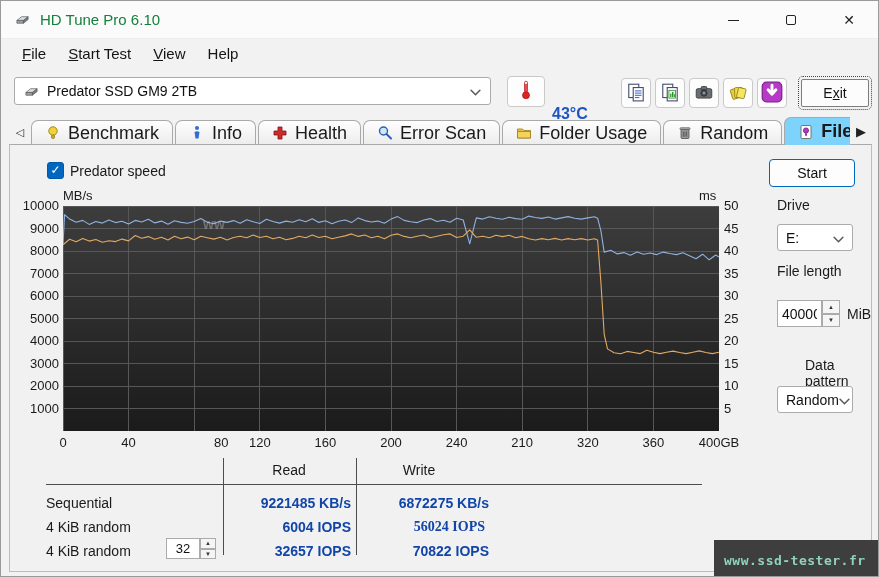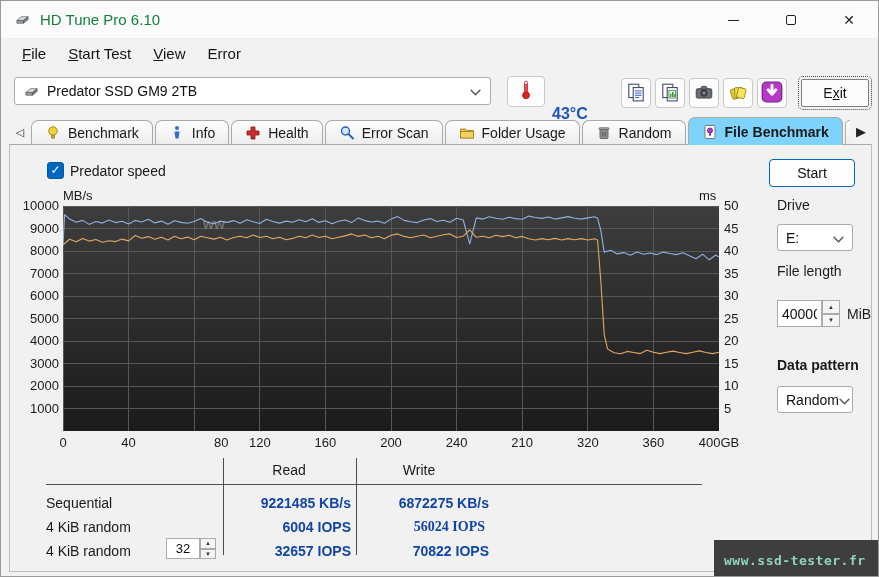--- a/index.html
+++ b/index.html
@@ -27,21 +27,21 @@
   .tool-btn{background:#fdfdfd;border:1px solid #c9c9c9;border-radius:4px;display:flex;align-items:center;justify-content:center;padding:0;cursor:default;}
   .therm-btn{position:absolute;left:506px;top:75px;width:38px;height:31px;}
   .temp{position:absolute;left:551px;top:82px;font-size:16px;font-weight:bold;color:#1e55c4;margin-top:22px;}
   #icon-buttons{position:absolute;left:620px;top:77px;display:flex;gap:4px;}
   #icon-buttons .tool-btn{width:30px;height:30px;}
   .exit-btn{position:absolute;left:800px;top:78px;width:68px;height:28px;background:#fcfcfc;border:1px solid #7d7d7d;border-radius:2px;outline:1px dotted #444;outline-offset:2px;font-size:14px;color:#111;font-family:"Liberation Sans",sans-serif;}
 
   
   .tabbar{position:absolute;left:8px;top:115px;width:863px;height:29px;display:flex;align-items:flex-end;}
   .tab-nav{font-size:11px;color:#222;width:22px;text-align:center;padding-bottom:6px;}
-  .tab{display:flex;align-items:center;gap:7px;height:25px;padding:0 13px;background:linear-gradient(#fefefe,#ececec);border:1px solid #a9a9a9;border-bottom:none;border-radius:7px 7px 0 0;font-size:14px;color:#1a1a1a;margin-right:2px;white-space:nowrap;}
+  .tab{display:flex;align-items:center;gap:7px;height:25px;padding:0 13px;background:linear-gradient(#fefefe,#ececec);border:1px solid #a9a9a9;border-bottom:none;border-radius:7px 7px 0 0;font-size:18px;color:#1a1a1a;margin-right:2px;white-space:nowrap;}
   .tab.active{height:29px;background:#7dd3fc;font-weight:bold;position:relative;z-index:3;margin-bottom:-1px;border-bottom:1px solid #f1f1f1;justify-content:space-between;}
   .tab.partial{width:40px;overflow:hidden;padding:0 4px;}
   .tab-icon{display:inline-flex;width:16px;height:16px;}
 
   
   .panel{position:absolute;left:8px;top:143px;width:863px;height:428px;background:#f1f1f1;border:1px solid #bdbdbd;border-top:1px solid #a9a9a9;z-index:1;}
 
   .abs{position:absolute;z-index:2;}
   .label14{font-size:14px;color:#1a1a1a;}
 
@@ -105,21 +105,21 @@
       <button class="winbtn">
           <span class="close-glyph">✕</span>
         </button>
     </div>
   </div>
 
   <div class="menubar" id="menubar">
       <span class="menu-item"><u>F</u>ile</span>
       <span class="menu-item"><u>S</u>tart Test</span>
       <span class="menu-item"><u>V</u>iew</span>
-      <span class="menu-item">Error</span>
+      <span class="menu-item">Help</span>
     </div>
 
   <div class="drive-select">
     <span class="app-icon" style="margin:0">
         <svg viewBox="0 0 16 16" width="15" height="15">
           <path d="M2 9 L7 5 h7 l-5 4 z" fill="#d8dde2" stroke="#555" stroke-width="0.7"></path>
           <path d="M2 9 h7 v3 H2 z" fill="#9aa1a9" stroke="#555" stroke-width="0.7"></path>
           <path d="M9 9 l5-4 v3 l-5 4 z" fill="#767d85" stroke="#555" stroke-width="0.7"></path>
         </svg>
       </span>
@@ -282,21 +282,21 @@
           <path d="M1 1 L5 5 L9 1" fill="none" stroke="#5a5a5a" stroke-width="1.4" stroke-linecap="round"></path>
         </svg></span>
   </div>
   <span class="abs label14" style="left:776px;top:262px;">File length</span>
   <input class="abs fl-input" value="40000" style="">
   <div class="abs spin-col fl-spin">
     <button>▲</button>
     <button>▼</button>
   </div>
   <span class="abs label14" style="left:846px;top:305px;">MiB</span>
-  <span class="abs label14" style="left:776px;top:356px;font-weight:bold;">Data pattern</span>
+  <span class="abs label14" style="left:804px;top:356px;">Data pattern</span>
   <div class="abs select dp-select">
     <span class="val">Random</span>
     <span><svg viewBox="0 0 10 6" width="11" height="7">
           <path d="M1 1 L5 5 L9 1" fill="none" stroke="#5a5a5a" stroke-width="1.4" stroke-linecap="round"></path>
         </svg></span>
   </div>
 
   <span class="abs axis-corner" style="left:62px;top:187px;">MB/s</span>
   <span class="abs axis-corner" style="left:698px;top:187px;">ms</span>
   <div class="abs" id="ylabels-left" style="left:14px;top:205px;width:44px;height:225px;">

